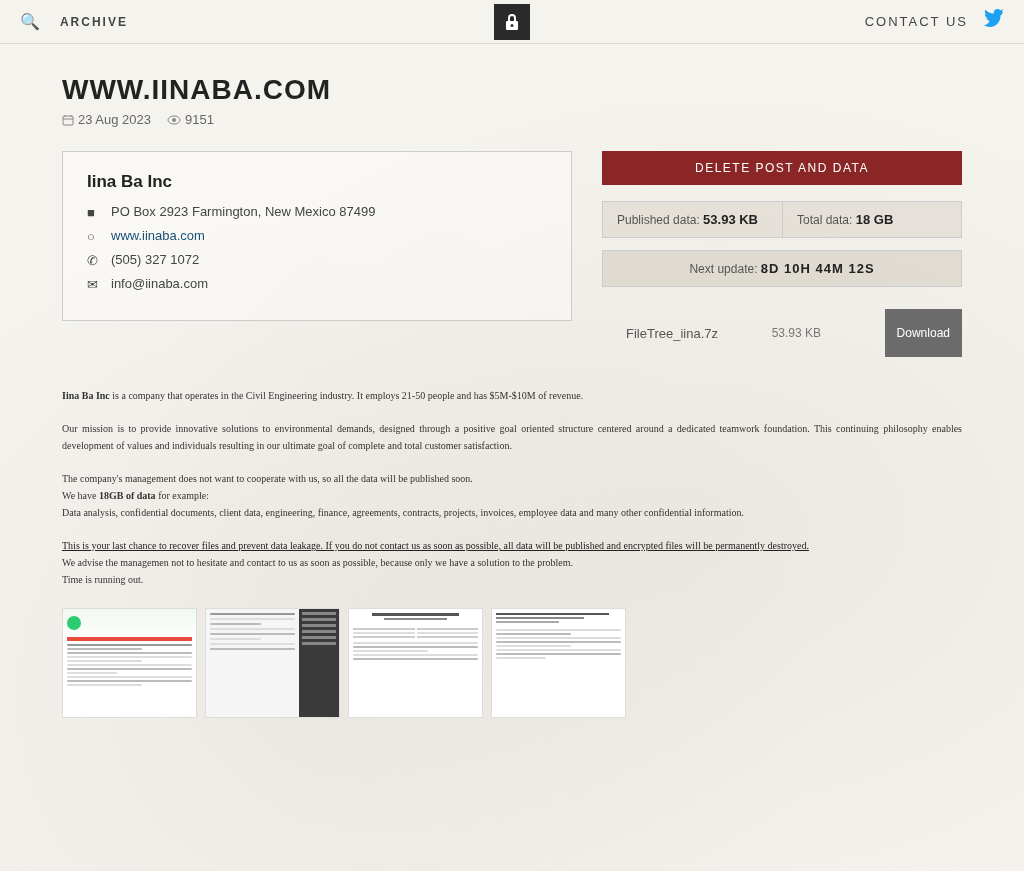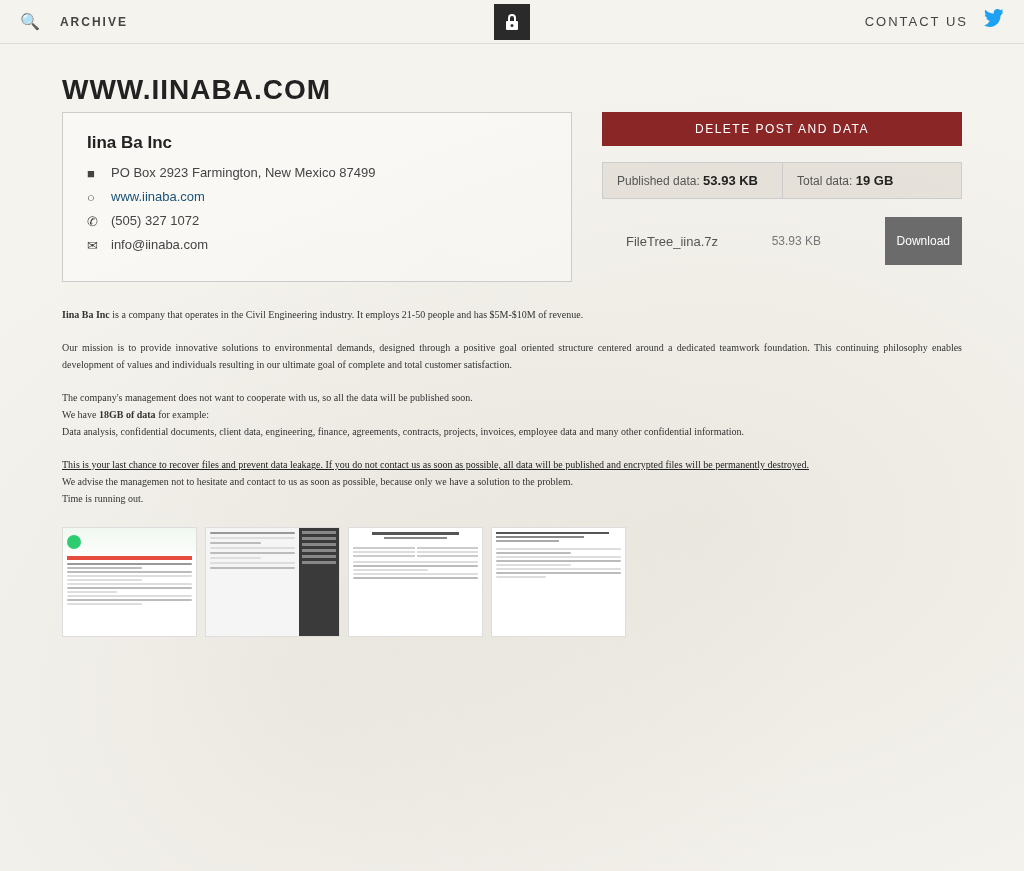--- a/index.html
+++ b/index.html
@@ -378,20 +378,38 @@
         <path d="M23 3a10.9 10.9 0 0 1-3.14 1.53A4.48 4.48 0 0 0 22.43.36a9.09 9.09 0 0 1-2.88 1.1A4.52 4.52 0 0 0 16.11 0c-2.5 0-4.52 2.03-4.52 4.52 0 .35.04.7.11 1.03C7.69 5.37 4.07 3.58 1.64.9a4.49 4.49 0 0 0-.61 2.27c0 1.57.8 2.95 2.01 3.76a4.49 4.49 0 0 1-2.05-.57v.06c0 2.19 1.56 4.02 3.63 4.43a4.56 4.56 0 0 1-2.04.08c.57 1.79 2.24 3.09 4.21 3.13A9.06 9.06 0 0 1 0 19.54a12.8 12.8 0 0 0 6.92 2.03c8.3 0 12.84-6.88 12.84-12.84 0-.2 0-.39-.01-.58A9.18 9.18 0 0 0 23 3z"></path>
       </svg>
     </span>
   </div>
 </nav>
 
 <div class="main-content">
 
   <h1 class="page-title">WWW.IINABA.COM</h1>
 
+  <div class="page-meta">
+    <span class="meta-date">
+      <svg width="12" height="12" viewBox="0 0 12 12" fill="#888">
+        <rect x="1" y="2" width="10" height="9" rx="1" stroke="#888" stroke-width="1" fill="none"></rect>
+        <line x1="3" y1="1" x2="3" y2="3" stroke="#888" stroke-width="1"></line>
+        <line x1="9" y1="1" x2="9" y2="3" stroke="#888" stroke-width="1"></line>
+        <line x1="1" y1="5" x2="11" y2="5" stroke="#888" stroke-width="1"></line>
+      </svg>
+      <span>23 Aug 2023</span>
+    </span>
+    <span class="meta-views">
+      <svg width="14" height="10" viewBox="0 0 14 10" fill="#888">
+        <ellipse cx="7" cy="5" rx="6" ry="4" stroke="#888" stroke-width="1" fill="none"></ellipse>
+        <circle cx="7" cy="5" r="2" fill="#888"></circle>
+      </svg>
+      <span>9151</span>
+    </span>
+  </div>
 
   <div class="two-col">
 
     <div class="col-left">
 
       <div class="company-card">
         <div class="company-name">Iina Ba Inc</div>
 
         <div class="company-detail">
           <span class="detail-icon">■</span>
@@ -420,24 +438,28 @@
       
       <button class="delete-btn">Delete post and data</button>
       
       <div class="stats-grid">
         <div class="stat-item">
           <span>Published data:</span>
           <span class="stat-value">53.93 KB</span>
         </div>
         <div class="stat-item">
           <span>Total data:</span>
-          <span class="stat-value">19 GB</span>
-        </div>
-      </div>
-
+          <span class="stat-value">18 GB</span>
+        </div>
+      </div>
+
+      <div class="next-update">
+        <span>Next update:</span>
+        <span class="next-update-value">8D 10H 44M 12S</span>
+      </div>
 
       <div class="file-row">
         <span class="file-name">FileTree_iina.7z</span>
         <span class="file-size">53.93 KB</span>
         <button class="download-btn">Download</button>
       </div>
 
     </div>
 
   </div>

